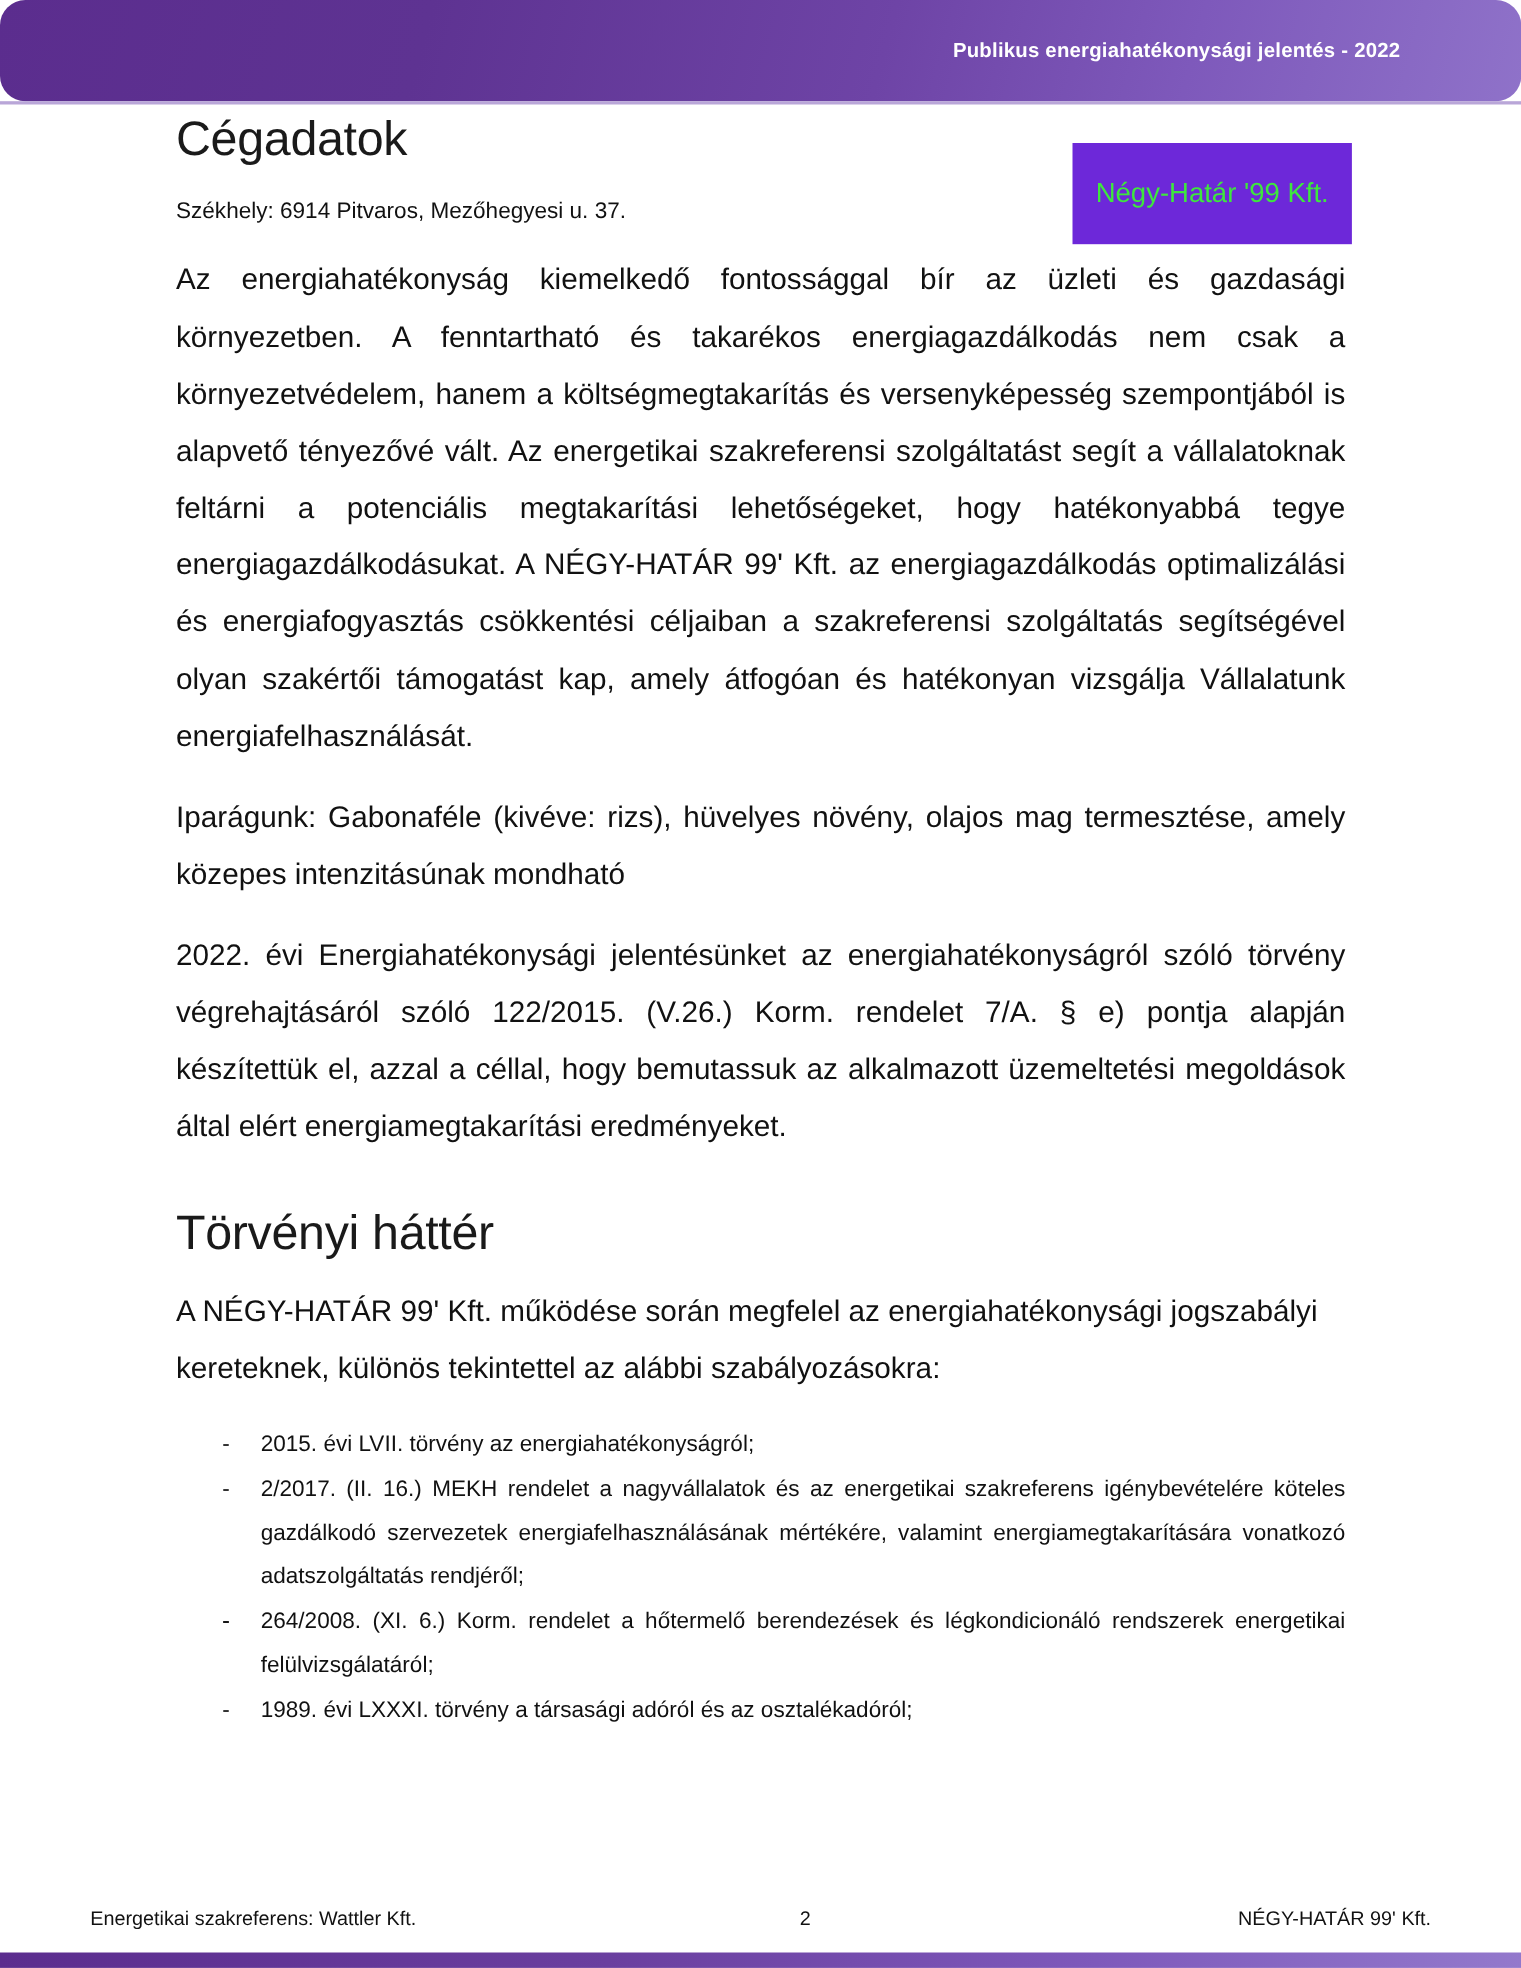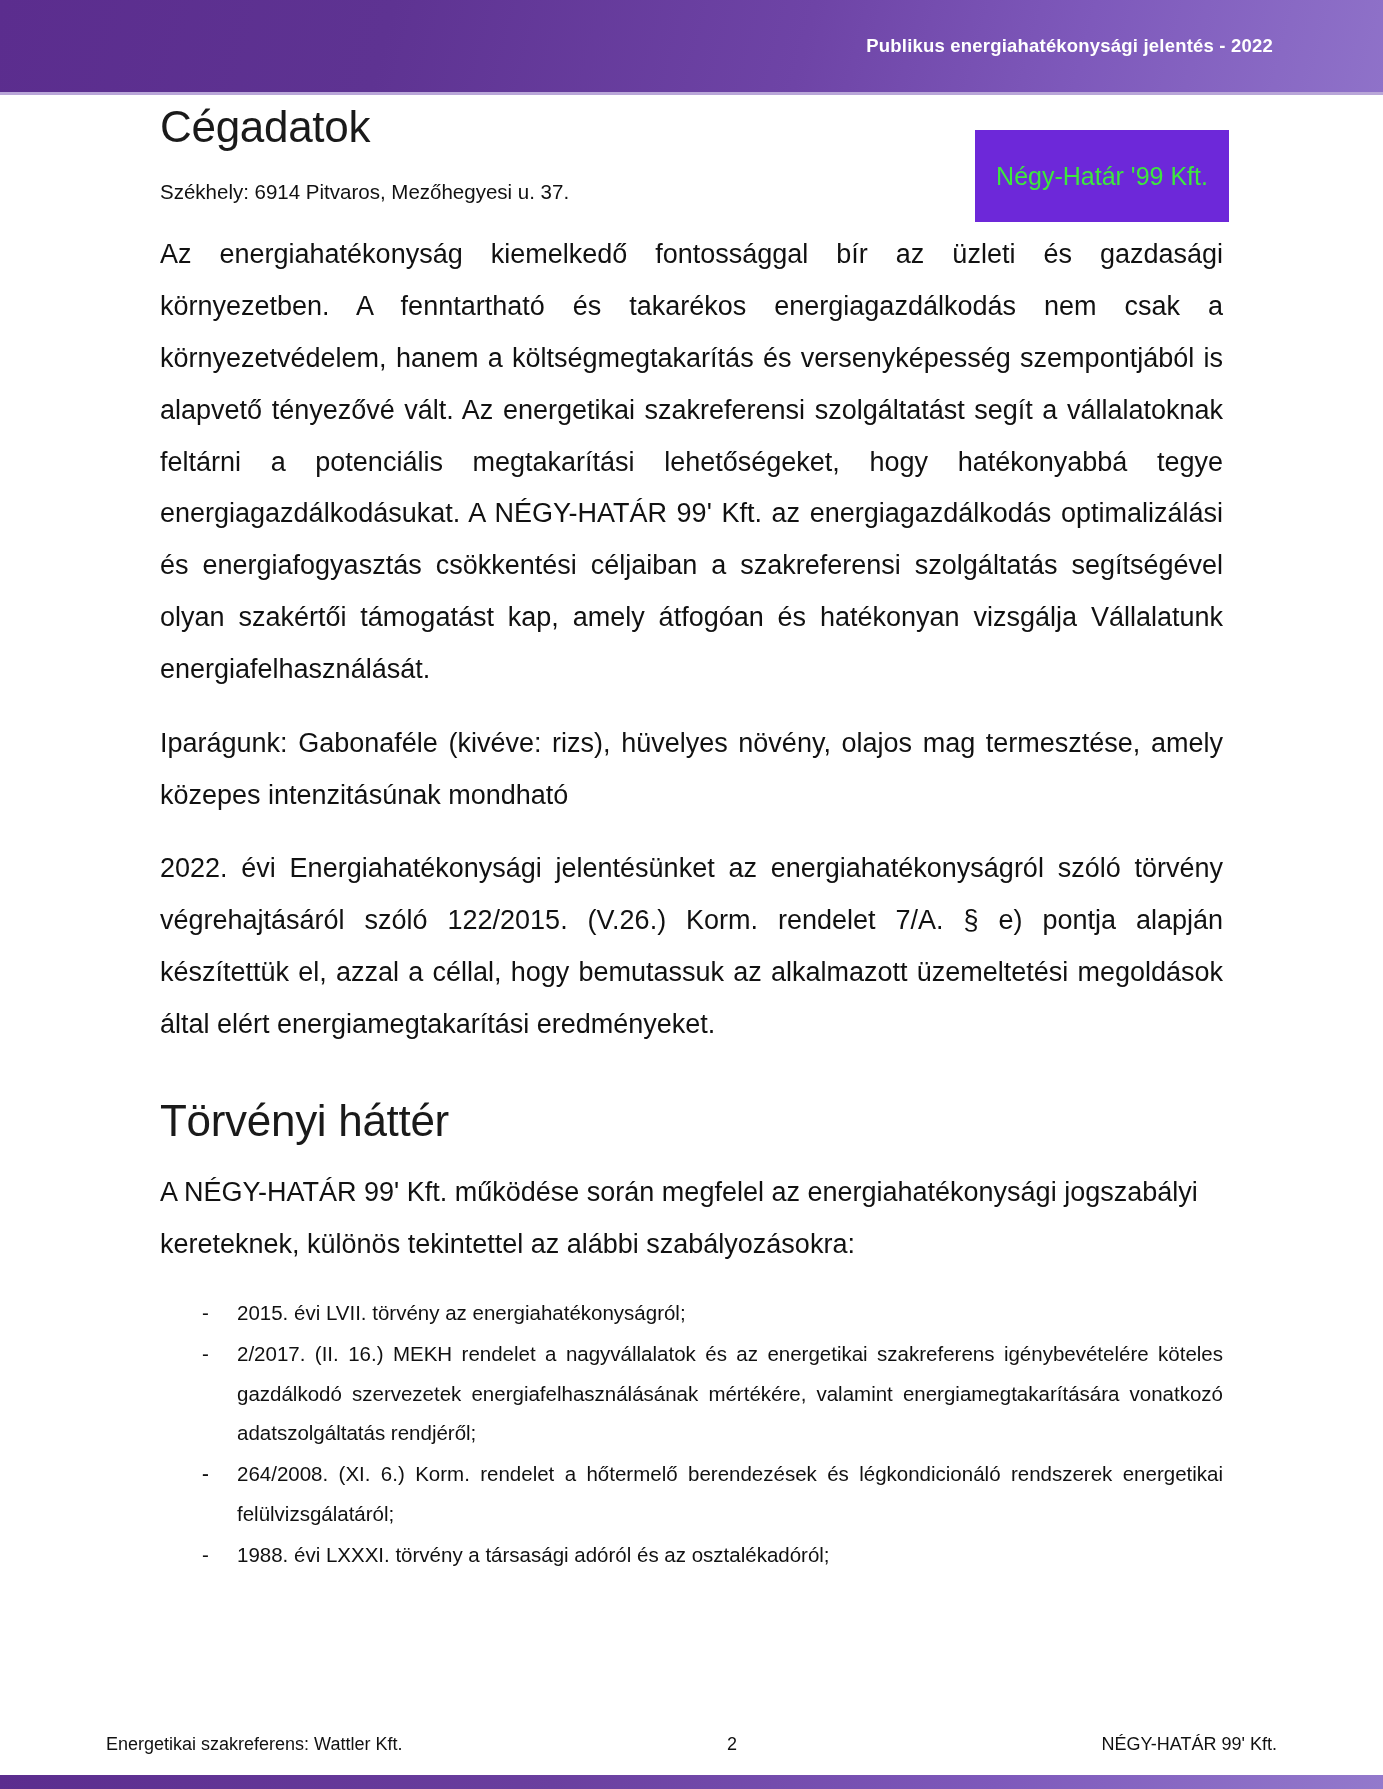--- a/index.html
+++ b/index.html
@@ -22,20 +22,21 @@
     top: 0;
     left: 0;
     width: 1383px;
     height: 92px;
     background: linear-gradient(105deg, #5b2d8e 0%, #5e3392 28%, #6e44a6 58%, #7e59bb 78%, #8f72c9 100%);
     display: flex;
     align-items: center;
     justify-content: flex-end;
     box-sizing: border-box;
     padding-right: 110px;
+    border-radius: 23px;
   }
   .header-title {
     color: #ffffff;
     font-size: 18.5px;
     font-weight: bold;
     letter-spacing: 0.2px;
     white-space: nowrap;
   }
   .header-underline {
     position: absolute;
@@ -138,21 +139,21 @@
   .footer {
     position: absolute;
     left: 0;
     bottom: 34px;
     width: 1383px;
     display: flex;
     align-items: center;
     font-size: 18px;
     color: #111111;
     box-sizing: border-box;
-    padding: 0 106px;
+    padding: 0 82px;
   }
   .footer-left { flex: 0 0 auto; }
   .footer-center { flex: 1 1 auto; text-align: center; padding-right: 40px; }
   .footer-right { flex: 0 0 auto; }
 
   .footer-bar {
     position: absolute;
     left: 0;
     bottom: 0;
     width: 1383px;
@@ -199,21 +200,21 @@
         </li>
         <li>
           <span class="dash">-</span>
         </li>
         <li>
           <span class="dash">-</span>
           <span>264/2008. (XI. 6.) Korm. rendelet a hőtermelő berendezések és légkondicionáló rendszerek energetikai felülvizsgálatáról;</span>
         </li>
         <li>
           <span class="dash">-</span>
-          <span>1988. évi LXXXI. törvény a társasági adóról és az osztalékadóról;</span>
+          <span>1989. évi LXXXI. törvény a társasági adóról és az osztalékadóról;</span>
         </li>
       </ul>
     </div>
 
   </div>
 </div>
 
 <div class="footer">
   <div class="footer-left">Energetikai szakreferens: Wattler Kft.</div>
   <div class="footer-center">2</div>

